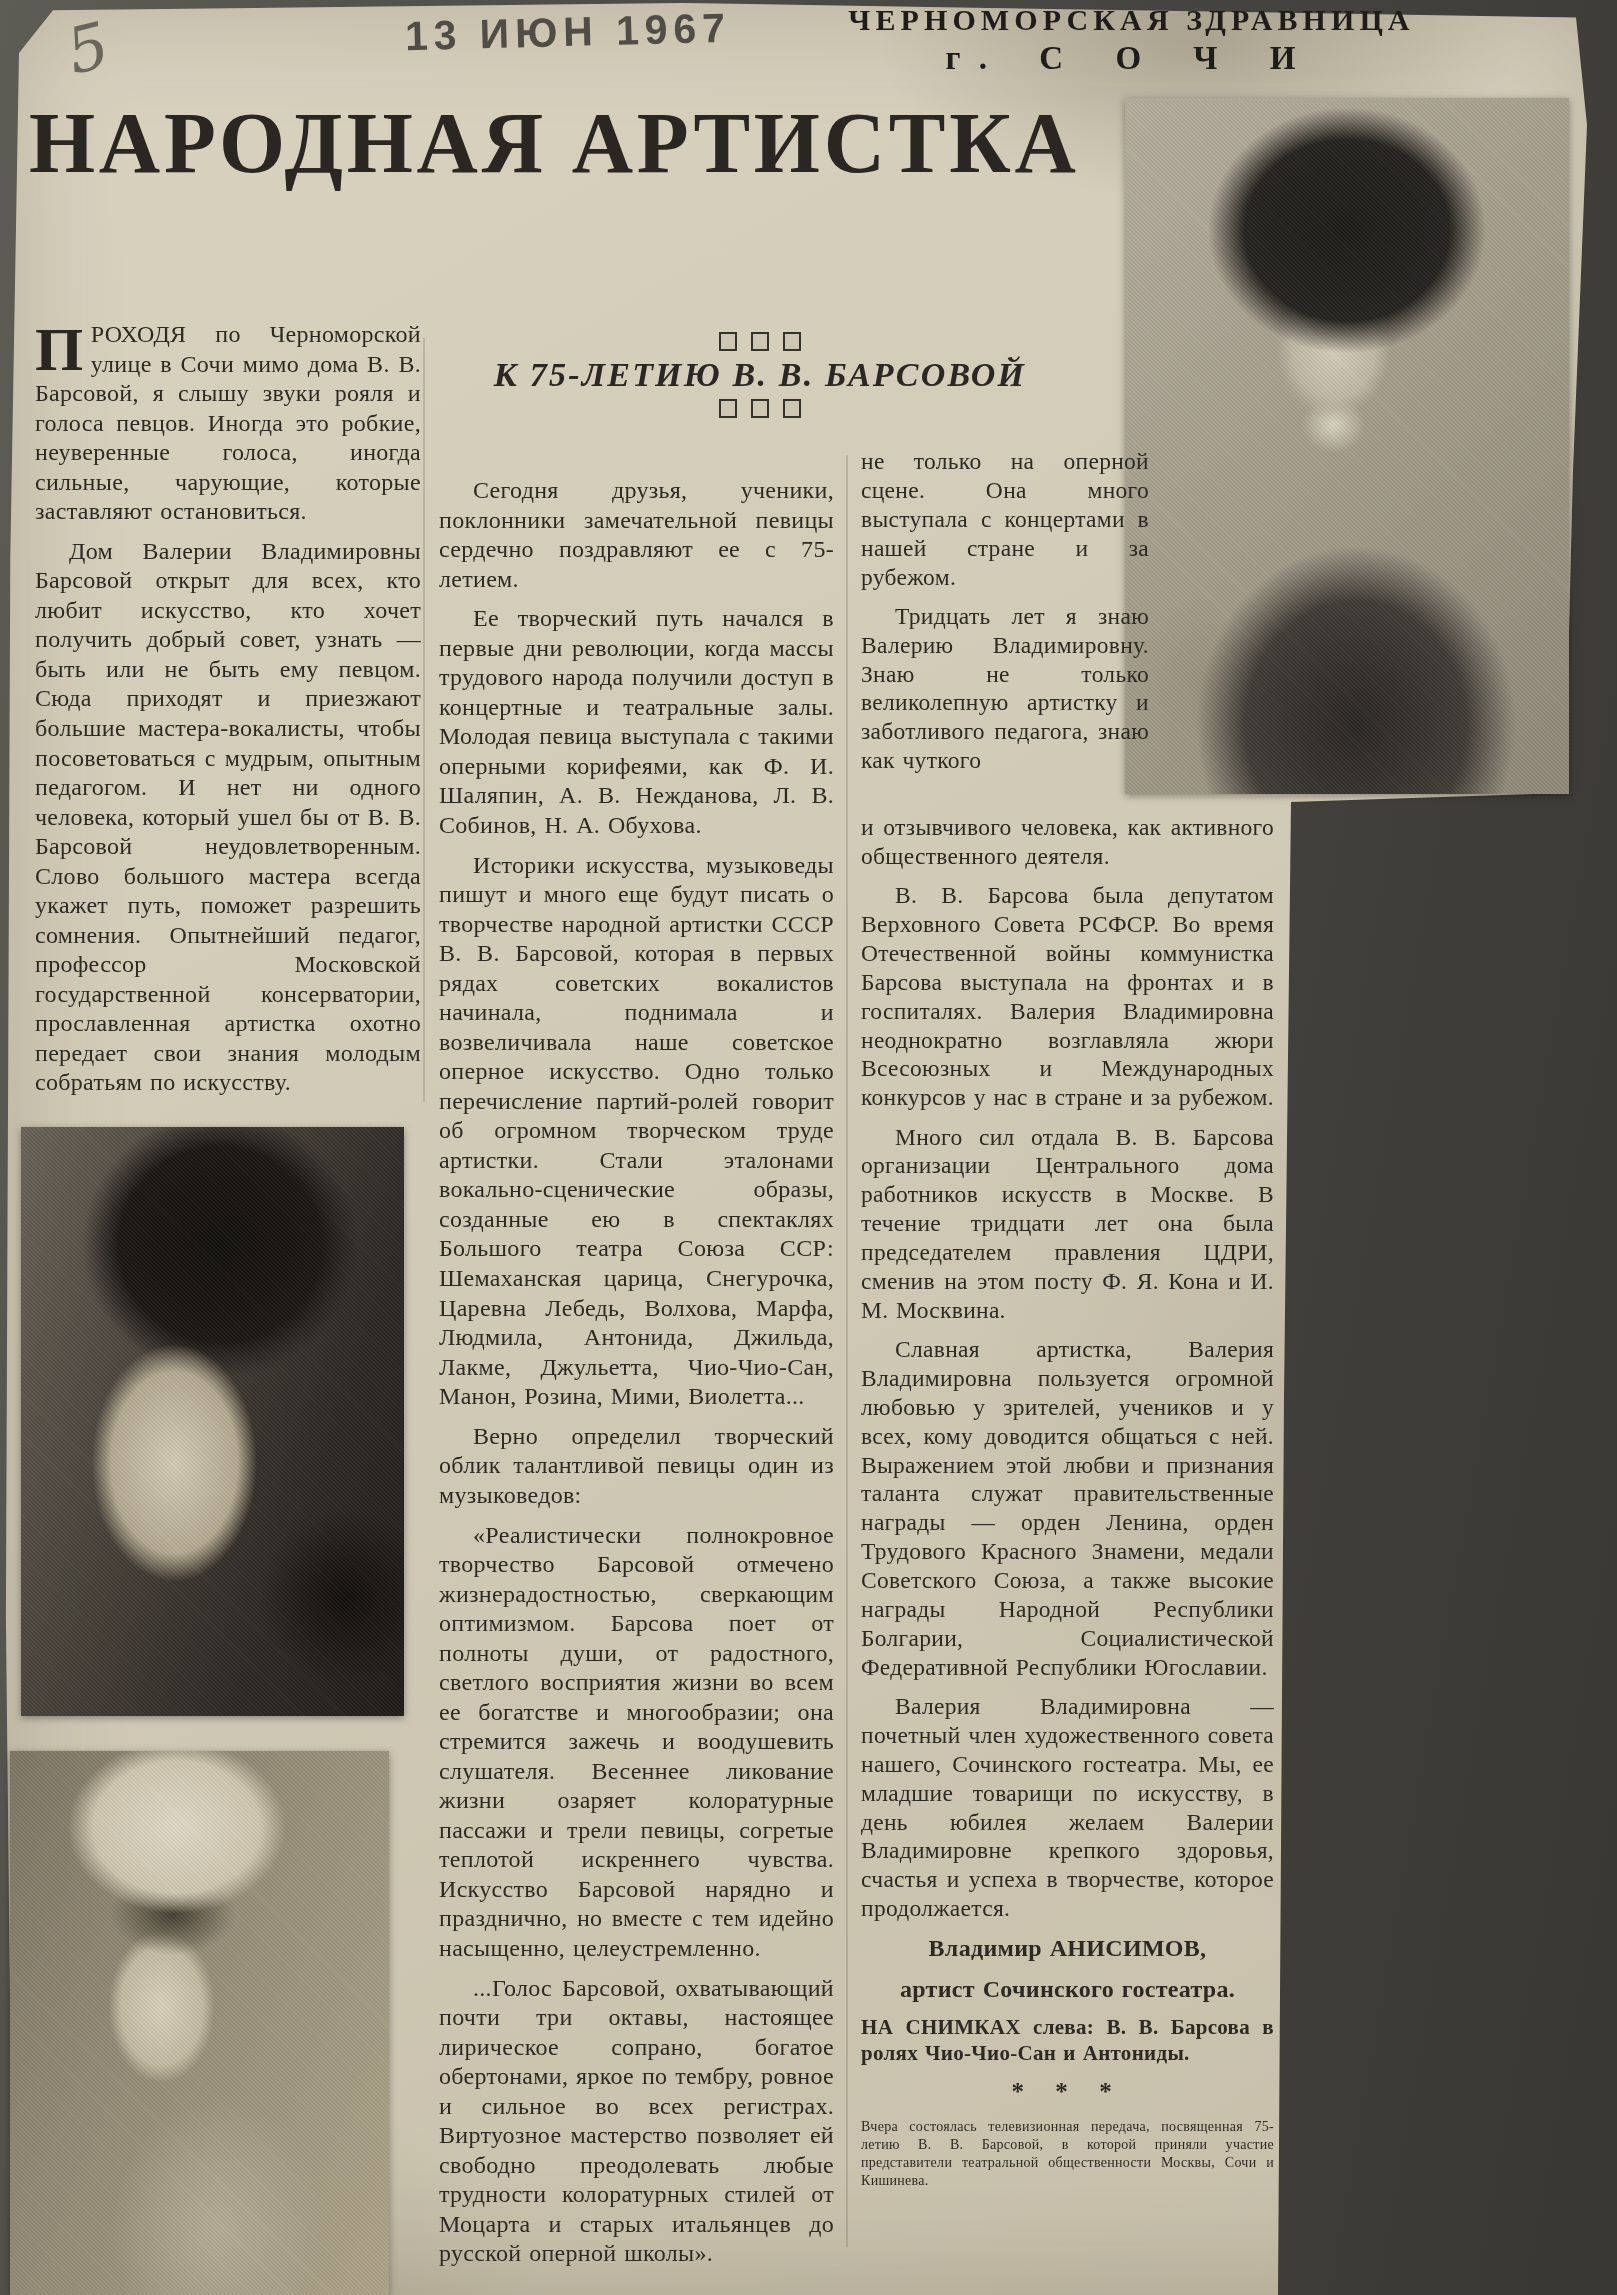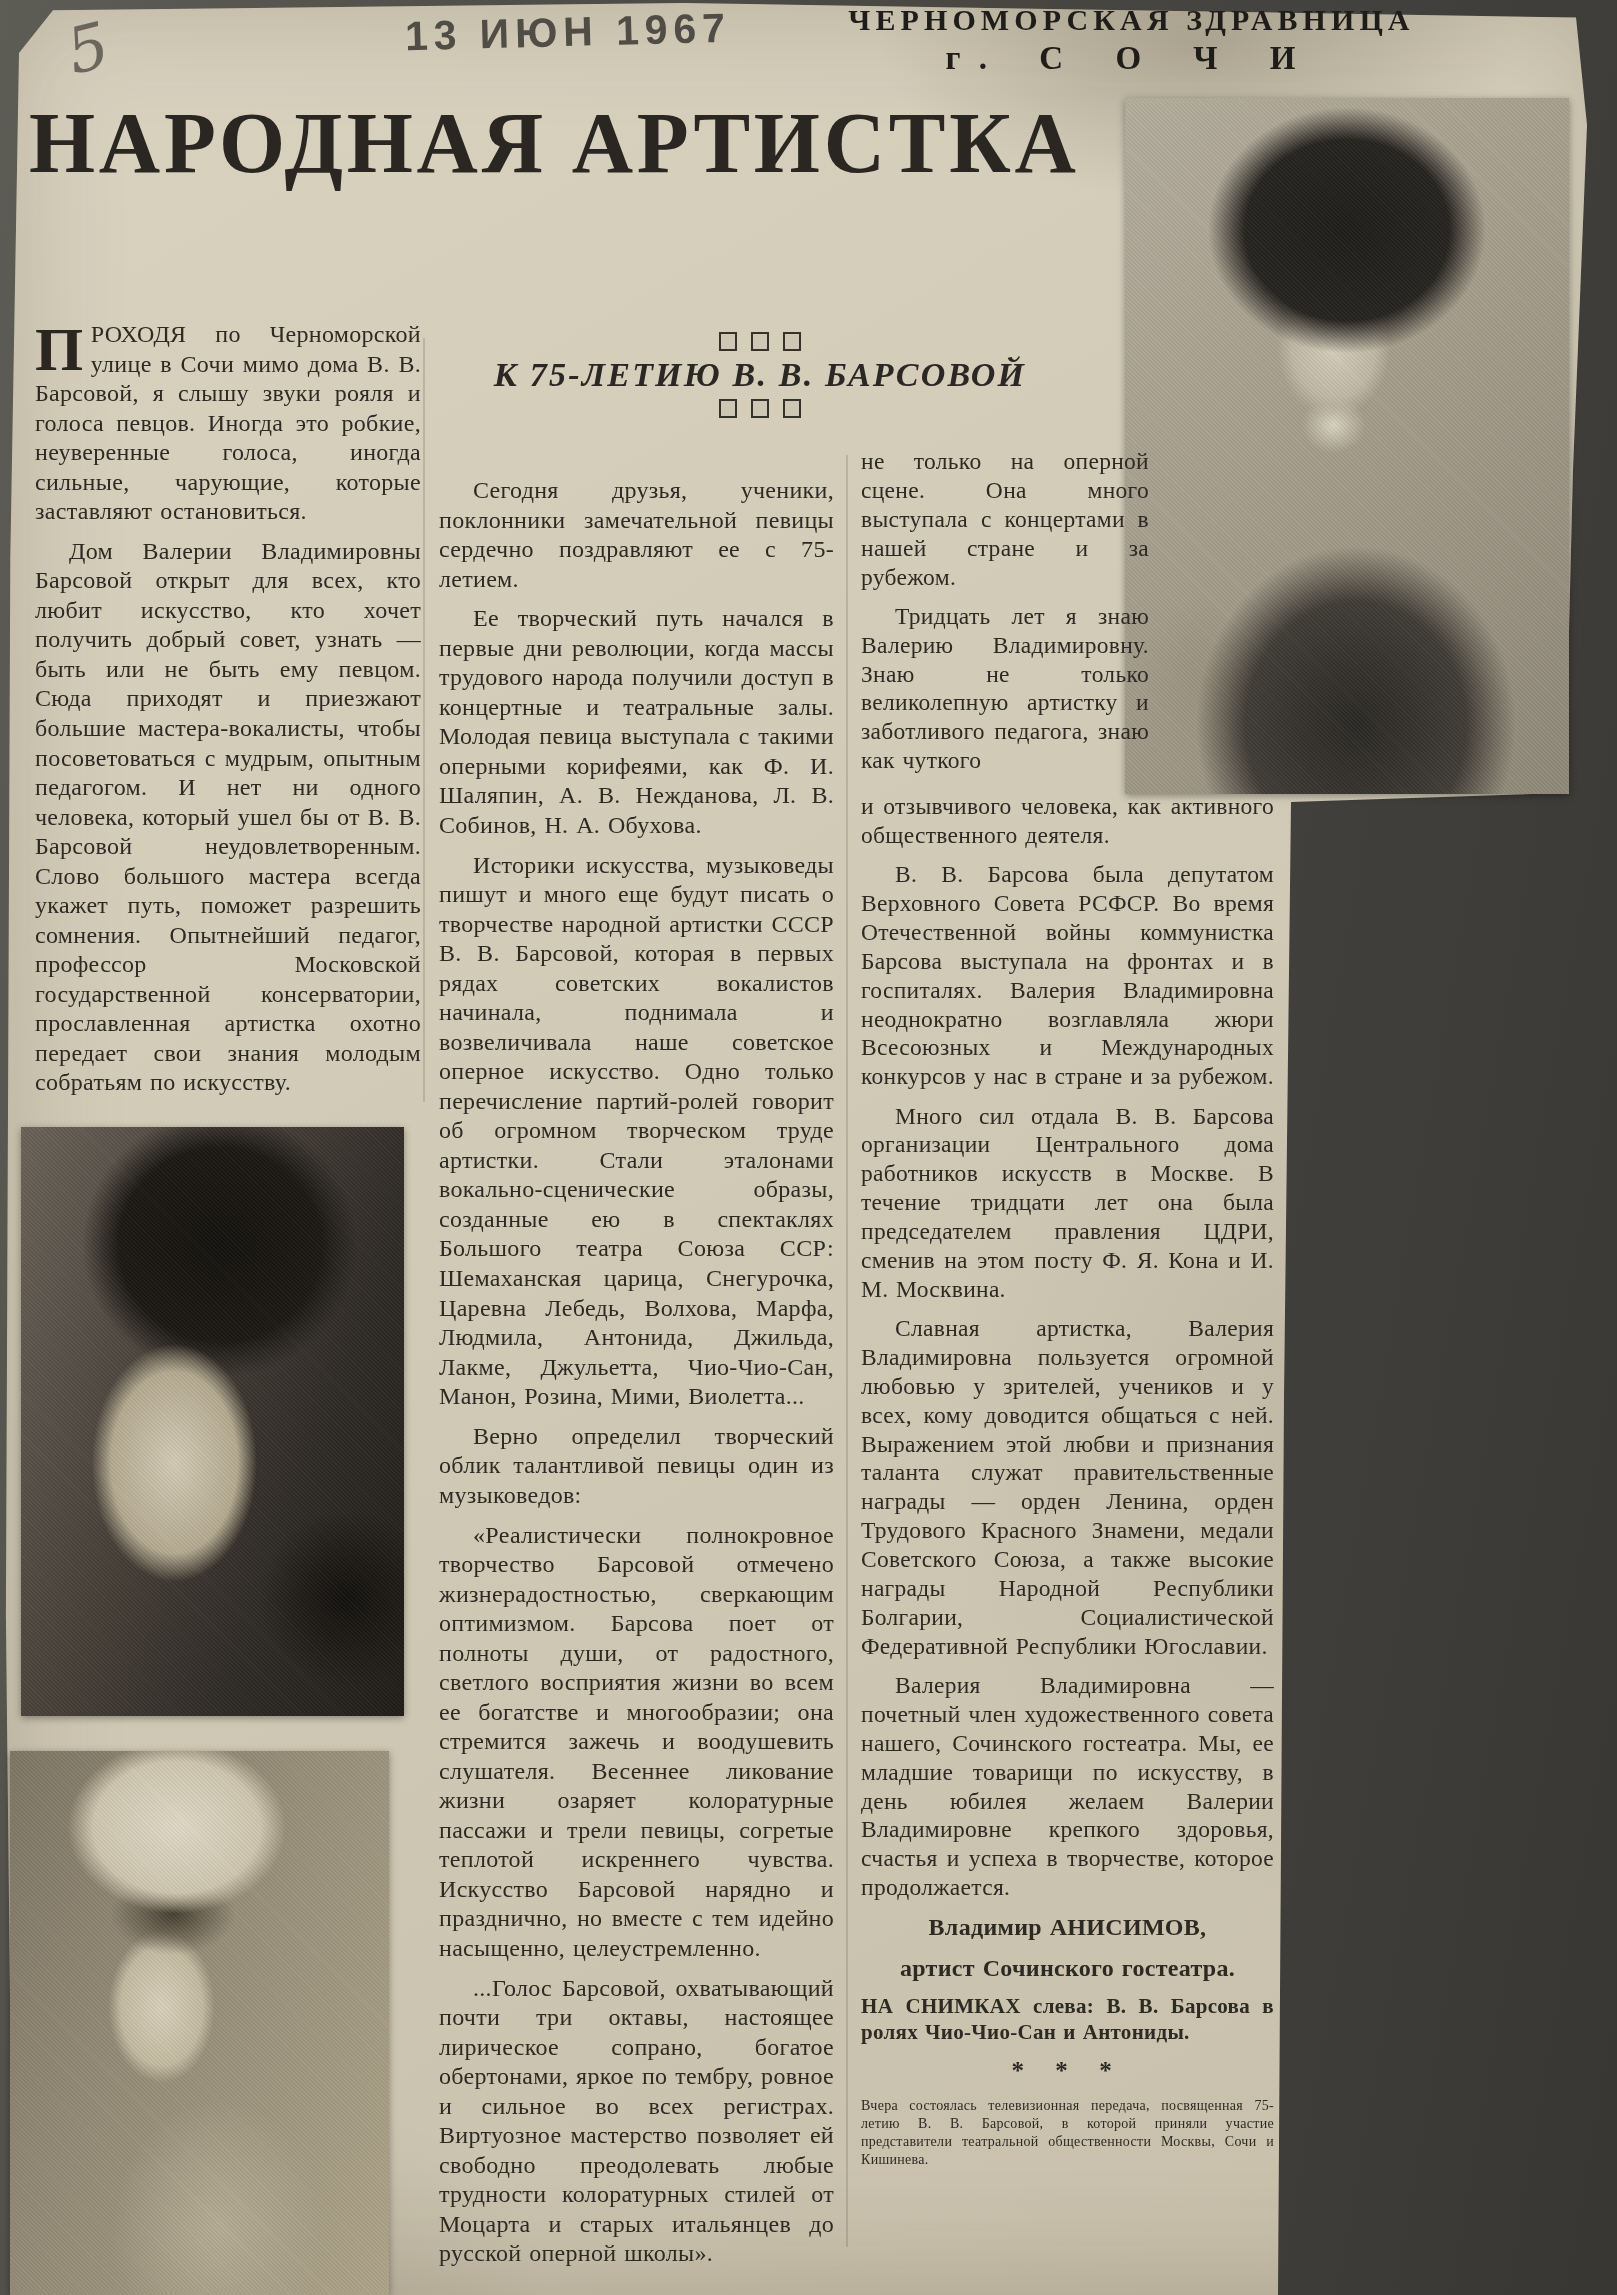--- a/index.html
+++ b/index.html
@@ -73,21 +73,21 @@
   .squares{display:flex;justify-content:center;gap:13.2px;margin:4.4px 0;}
   .sq{width:14.7px;height:14.7px;border:2.9px solid #35322c;display:inline-block;background:rgba(0,0,0,0.03);}
   .subhead{font-size:34px;font-weight:bold;font-style:italic;letter-spacing:2.2px;margin:5px 0;white-space:nowrap;}
   .col{position:absolute;color:#2d2a24;font-size:23.5px;line-height:1.23;text-align:justify;
     letter-spacing:0.3px;word-spacing:1.5px;}
   .col p{margin:0 0 10.3px 0;}
   .col p.ind{text-indent:34px;}
   #col1{left:35px;top:320px;width:386px;font-size:24px;}
   #col2{left:439px;top:476px;width:395px;font-size:24px;}
   #col3a{left:861px;top:447px;width:288px;}
-  #col3b{left:861px;top:792px;width:413px;}
+  #col3b{left:861px;top:813px;width:413px;}
   .dropcap::first-letter{
     float:left;font-size:62px;line-height:0.82;font-weight:bold;padding:4.4px 7.3px 0 0;color:#2a2620;
   }
   .byline{font-weight:bold;text-align:center;font-size:24px;margin-top:14.7px;line-height:1.25;}
   .byline2{font-weight:bold;text-align:center;font-size:24px;margin-bottom:10.3px;line-height:1.25;}
   .caption{font-weight:bold;font-size:21px;line-height:1.25;margin:10.3px 0 5.9px 0;}
   .stars{text-align:center;font-size:25px;letter-spacing:11.8px;margin:5.9px 0;font-weight:bold;}
   .footnote{font-size:14px;line-height:1.28;}
   .rule{position:absolute;width:1.5px;background:rgba(70,60,45,0.18);}
   #rule1{left:423px;top:338px;height:764px;}

